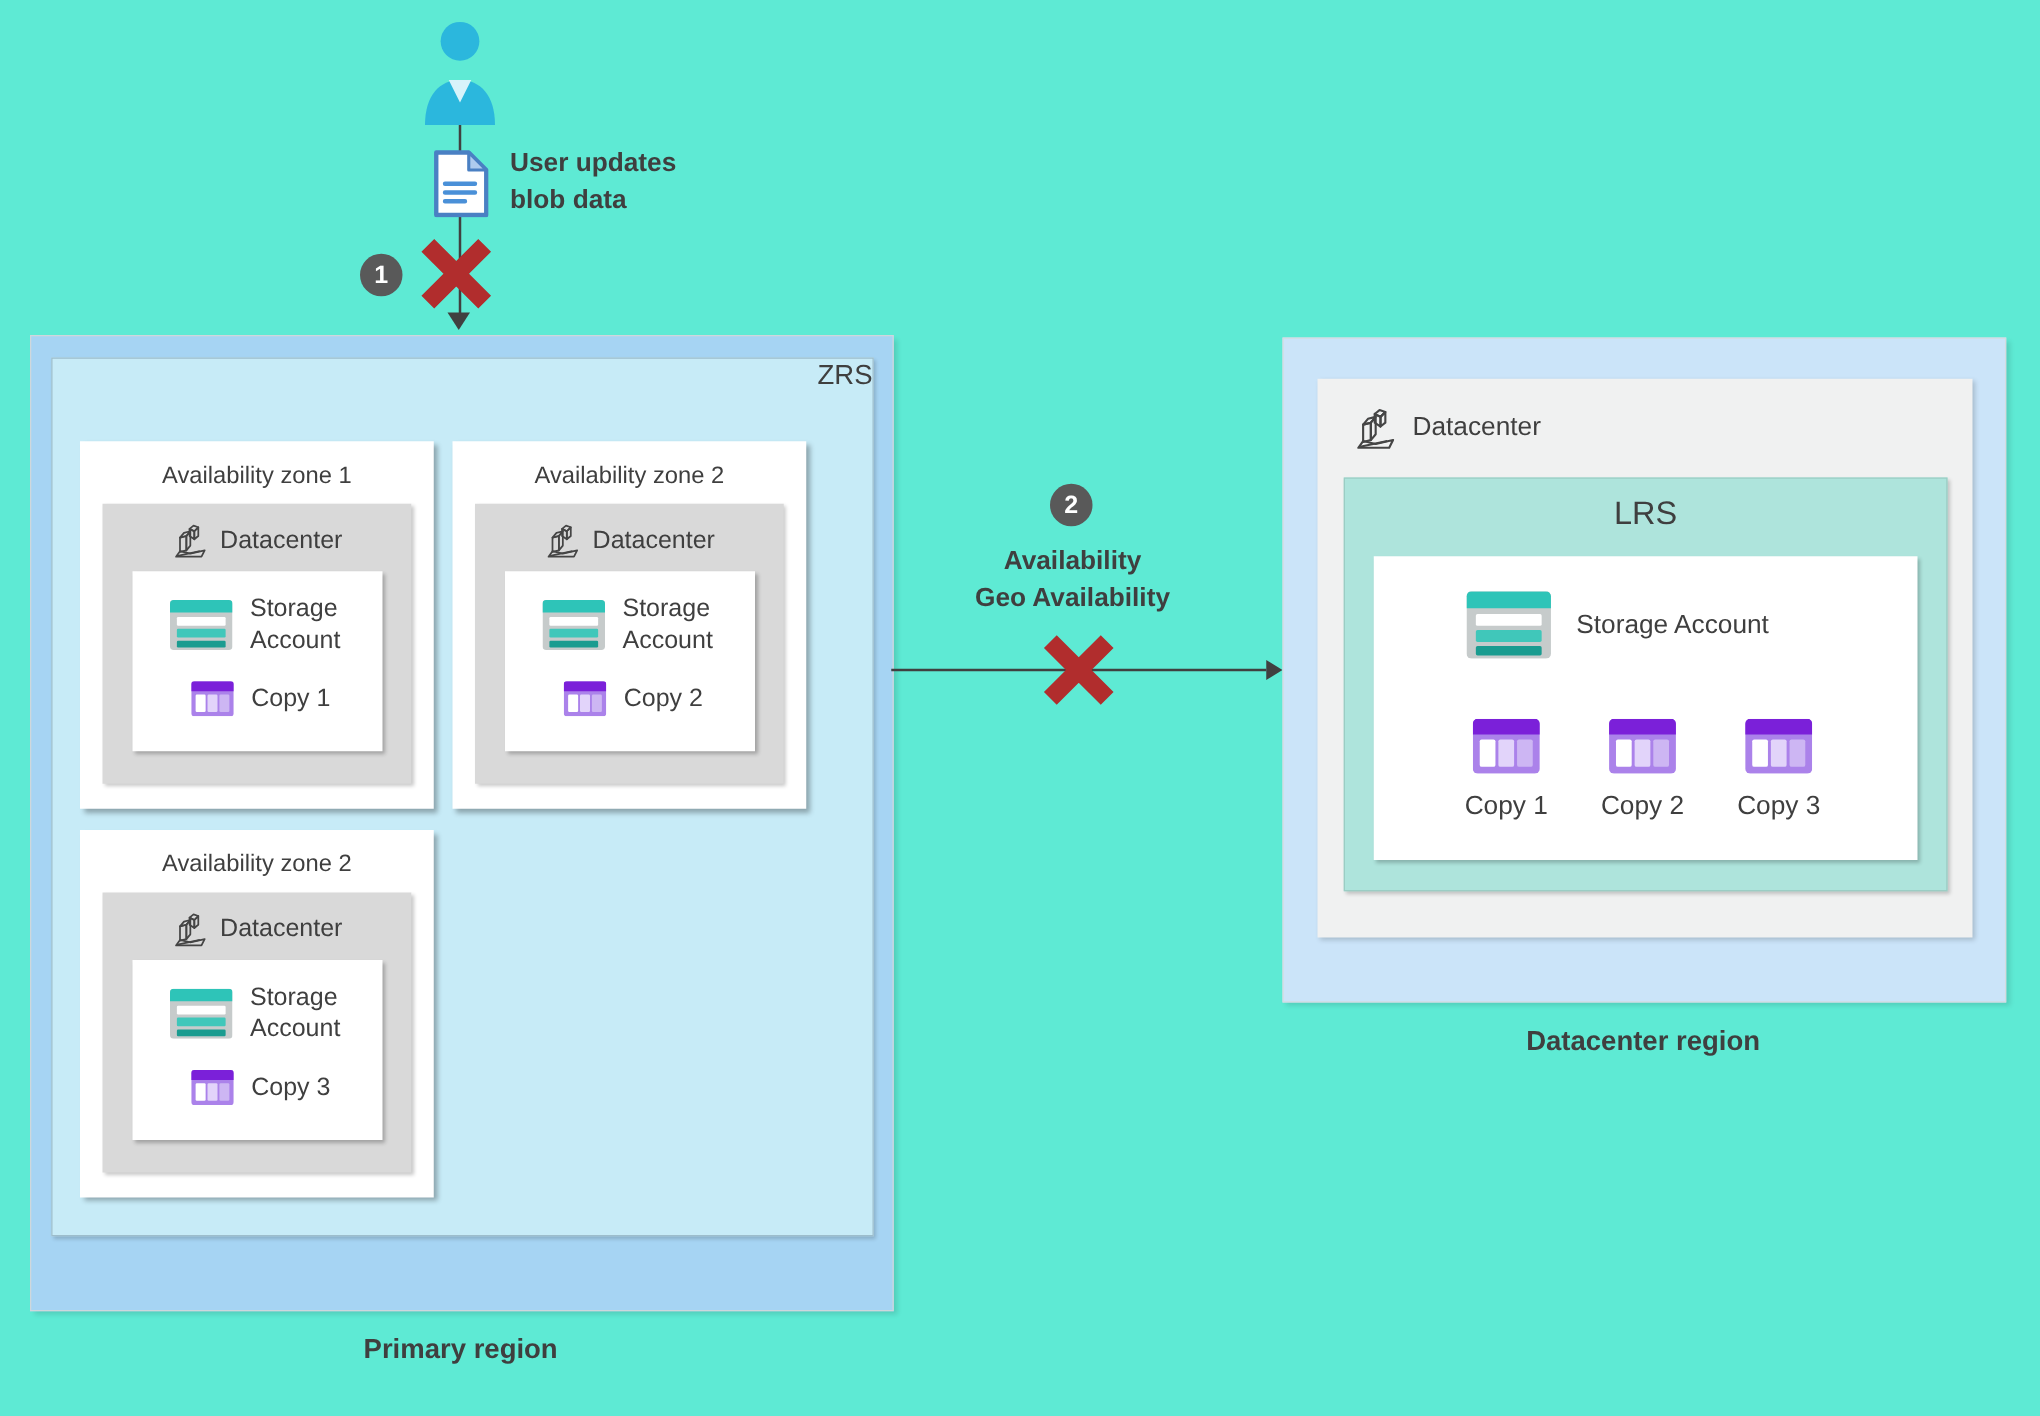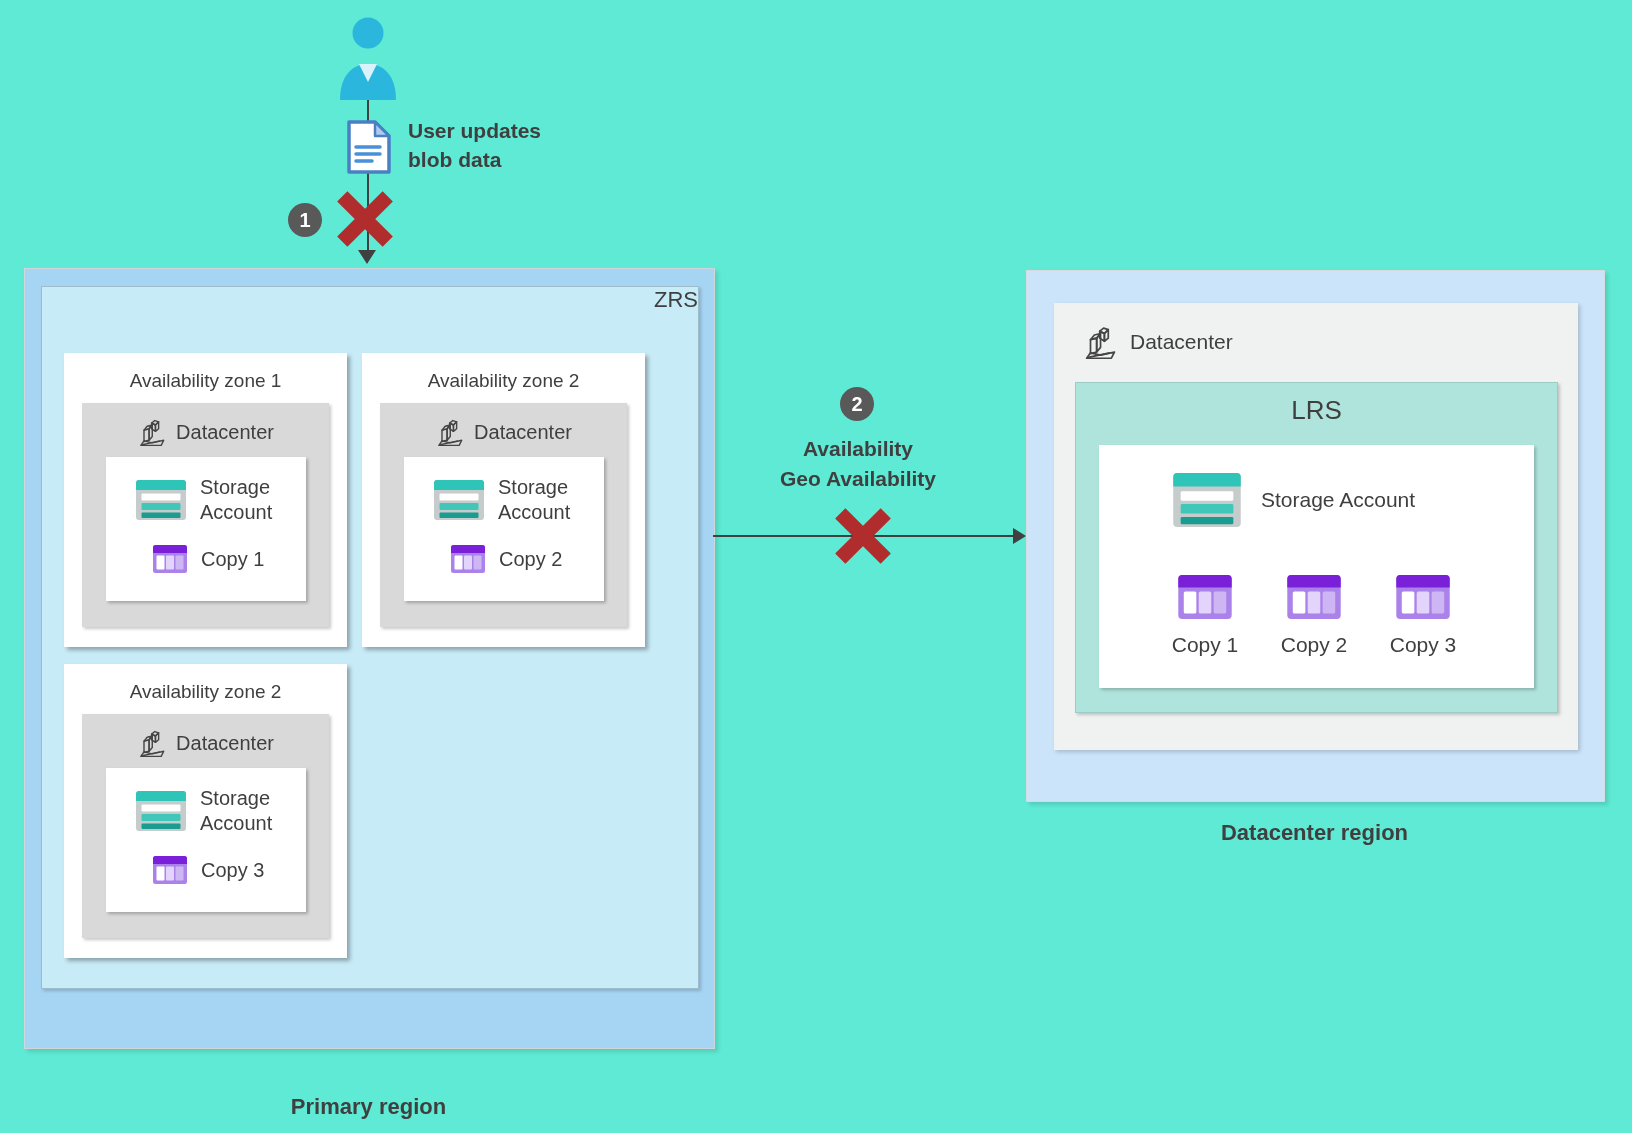--- a/index.html
+++ b/index.html
@@ -53,21 +53,21 @@
   .dc-label{font-size:20px;}
   .inner-white{position:absolute;left:24px;top:54px;width:200px;height:144px;background:#fff;
     box-shadow:2px 2px 3px rgba(0,0,0,0.25);}
   .sa-row{position:absolute;left:30px;top:18px;display:flex;align-items:center;gap:14px;}
   .sa-icon{width:50px;height:40px;flex:none;}
   .sa-label{font-size:20px;line-height:25px;width:90px;}
   .copy-row{position:absolute;left:47px;top:88px;display:flex;align-items:center;gap:14px;}
   .copy-icon{width:34px;height:28px;flex:none;}
   .copy-label{font-size:20px;}
   .primary-label{position:absolute;left:24px;top:1066px;width:689px;text-align:center;
-    font-size:22px;font-weight:bold;margin-top:28px;}
+    font-size:22px;font-weight:bold;}
 
   
   .async-text{position:absolute;left:708px;top:434px;width:300px;text-align:center;
     font-size:21px;font-weight:bold;line-height:30px;}
 
   
   .secondary-box{position:absolute;left:1026px;top:270px;width:577px;height:530px;
     background:var(--secondary_region_fill,#CBE4F9);border:1px solid #D5DBE0;
     box-shadow:3px 3px 4px rgba(0,0,0,0.12);}
   .sec-dc-box{position:absolute;left:27px;top:32px;width:524px;height:447px;

